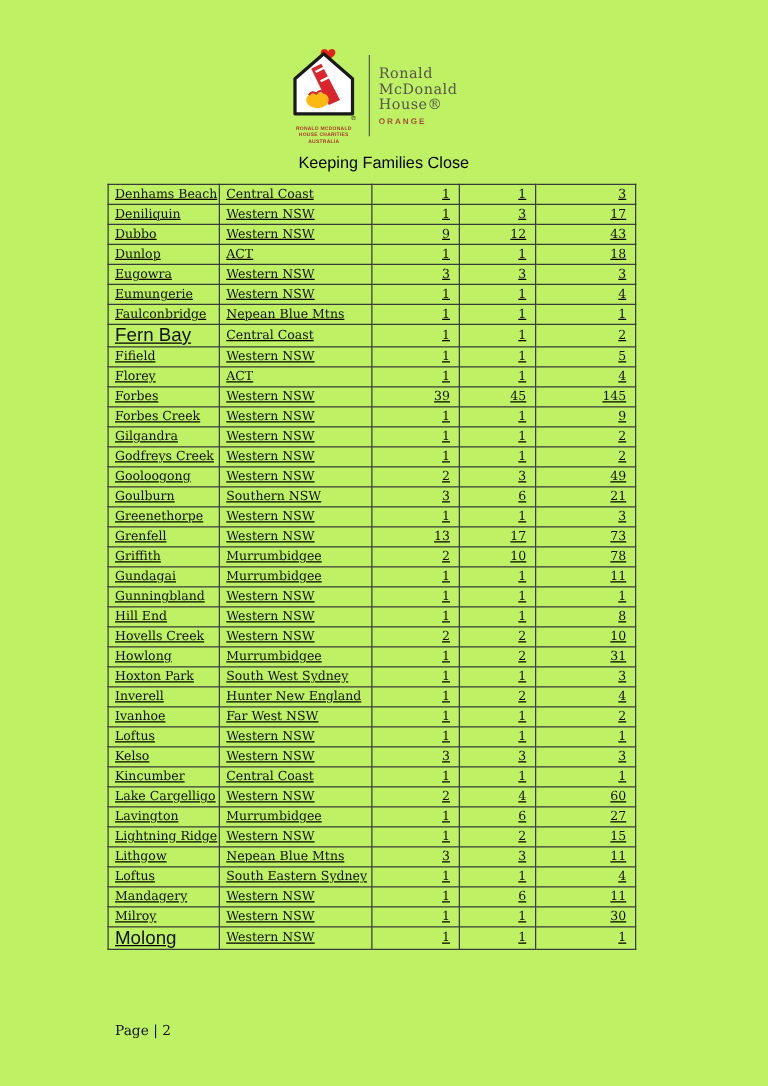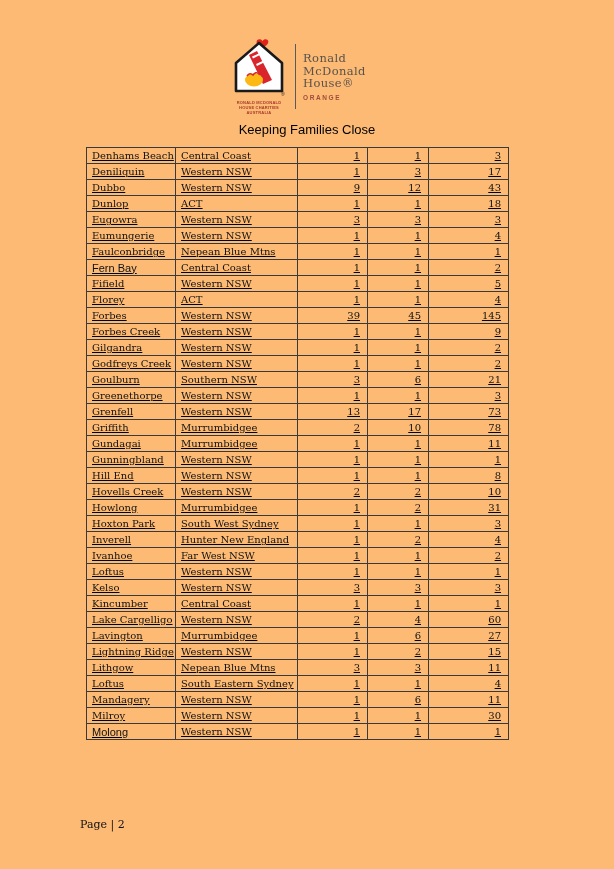--- a/index.html
+++ b/index.html
@@ -1,19 +1,19 @@
 <!DOCTYPE html>
 <html><head>
 <meta charset="utf-8">
 <style>
   html,body{margin:0;padding:0;background:#fff;}
   .page{
     position:relative;
     width:614px;height:869px;
-    background:#fdba74;
+    background:#bef264;
     font-family:"DejaVu Serif", serif;
     overflow:hidden;
   }
 
   
   .header{
     position:absolute;top:36px;left:0;width:614px;
     display:flex;flex-direction:column;align-items:center;
   }
   .logo-row{display:flex;align-items:stretch;}
@@ -51,25 +51,25 @@
   .data-table td{
     border:1px solid #3a3a3a;
     height:15px;
     font-family:"DejaVu Serif",serif;
     font-size:10px;color:#111;
     padding:0 5px;
     white-space:nowrap;overflow:hidden;
     vertical-align:middle;
   }
   .data-table td.c-num{text-align:right;padding-right:7px;}
-  .data-table td.alt-font{font-family:"Liberation Sans",sans-serif;font-size:11px;}
+  .data-table td.alt-font{font-family:"Liberation Sans",sans-serif;font-size:15px;}
 
   
   .footer{
-    position:absolute;left:80px;top:818px;
+    position:absolute;left:92px;top:818px;
     font-family:"DejaVu Serif",serif;
     font-size:11px;color:#111;
   }
 </style>
 </head>
 <body>
 
 <div class="page">
 
   <header class="header">
@@ -206,20 +206,27 @@
     <td class="c-num">2</td>
   </tr>
         <tr>
     <td class="c-town">Godfreys Creek</td>
     <td class="c-region">Western NSW</td>
     <td class="c-num">1</td>
     <td class="c-num">1</td>
     <td class="c-num">2</td>
   </tr>
         <tr>
+    <td class="c-town">Gooloogong</td>
+    <td class="c-region">Western NSW</td>
+    <td class="c-num">2</td>
+    <td class="c-num">3</td>
+    <td class="c-num">49</td>
+  </tr>
+        <tr>
     <td class="c-town">Goulburn</td>
     <td class="c-region">Southern NSW</td>
     <td class="c-num">3</td>
     <td class="c-num">6</td>
     <td class="c-num">21</td>
   </tr>
         <tr>
     <td class="c-town">Greenethorpe</td>
     <td class="c-region">Western NSW</td>
     <td class="c-num">1</td>

